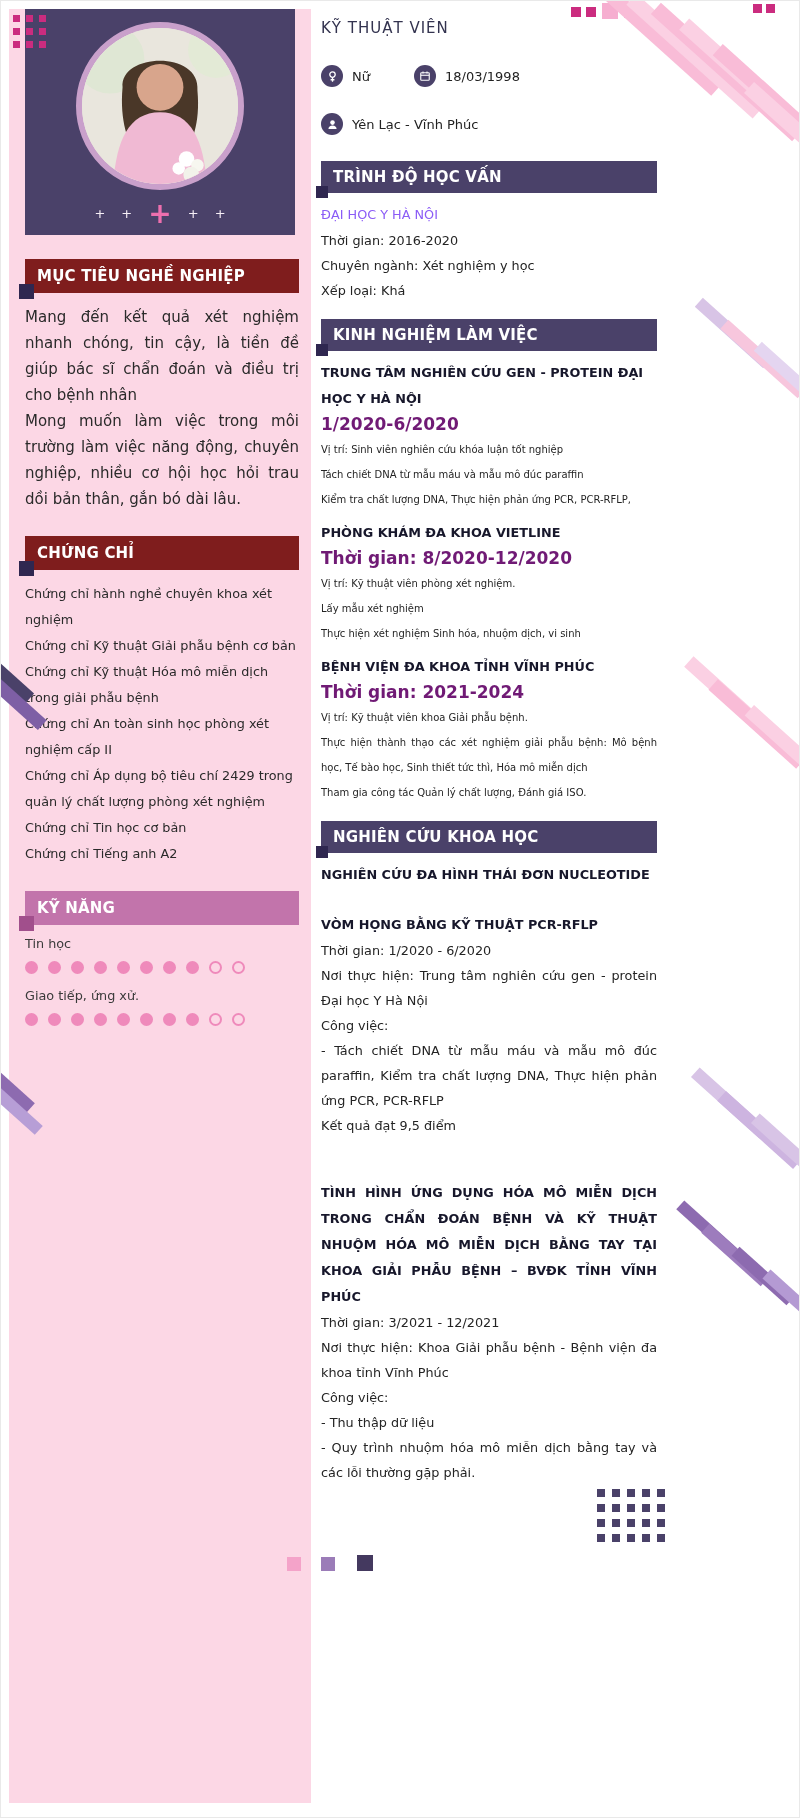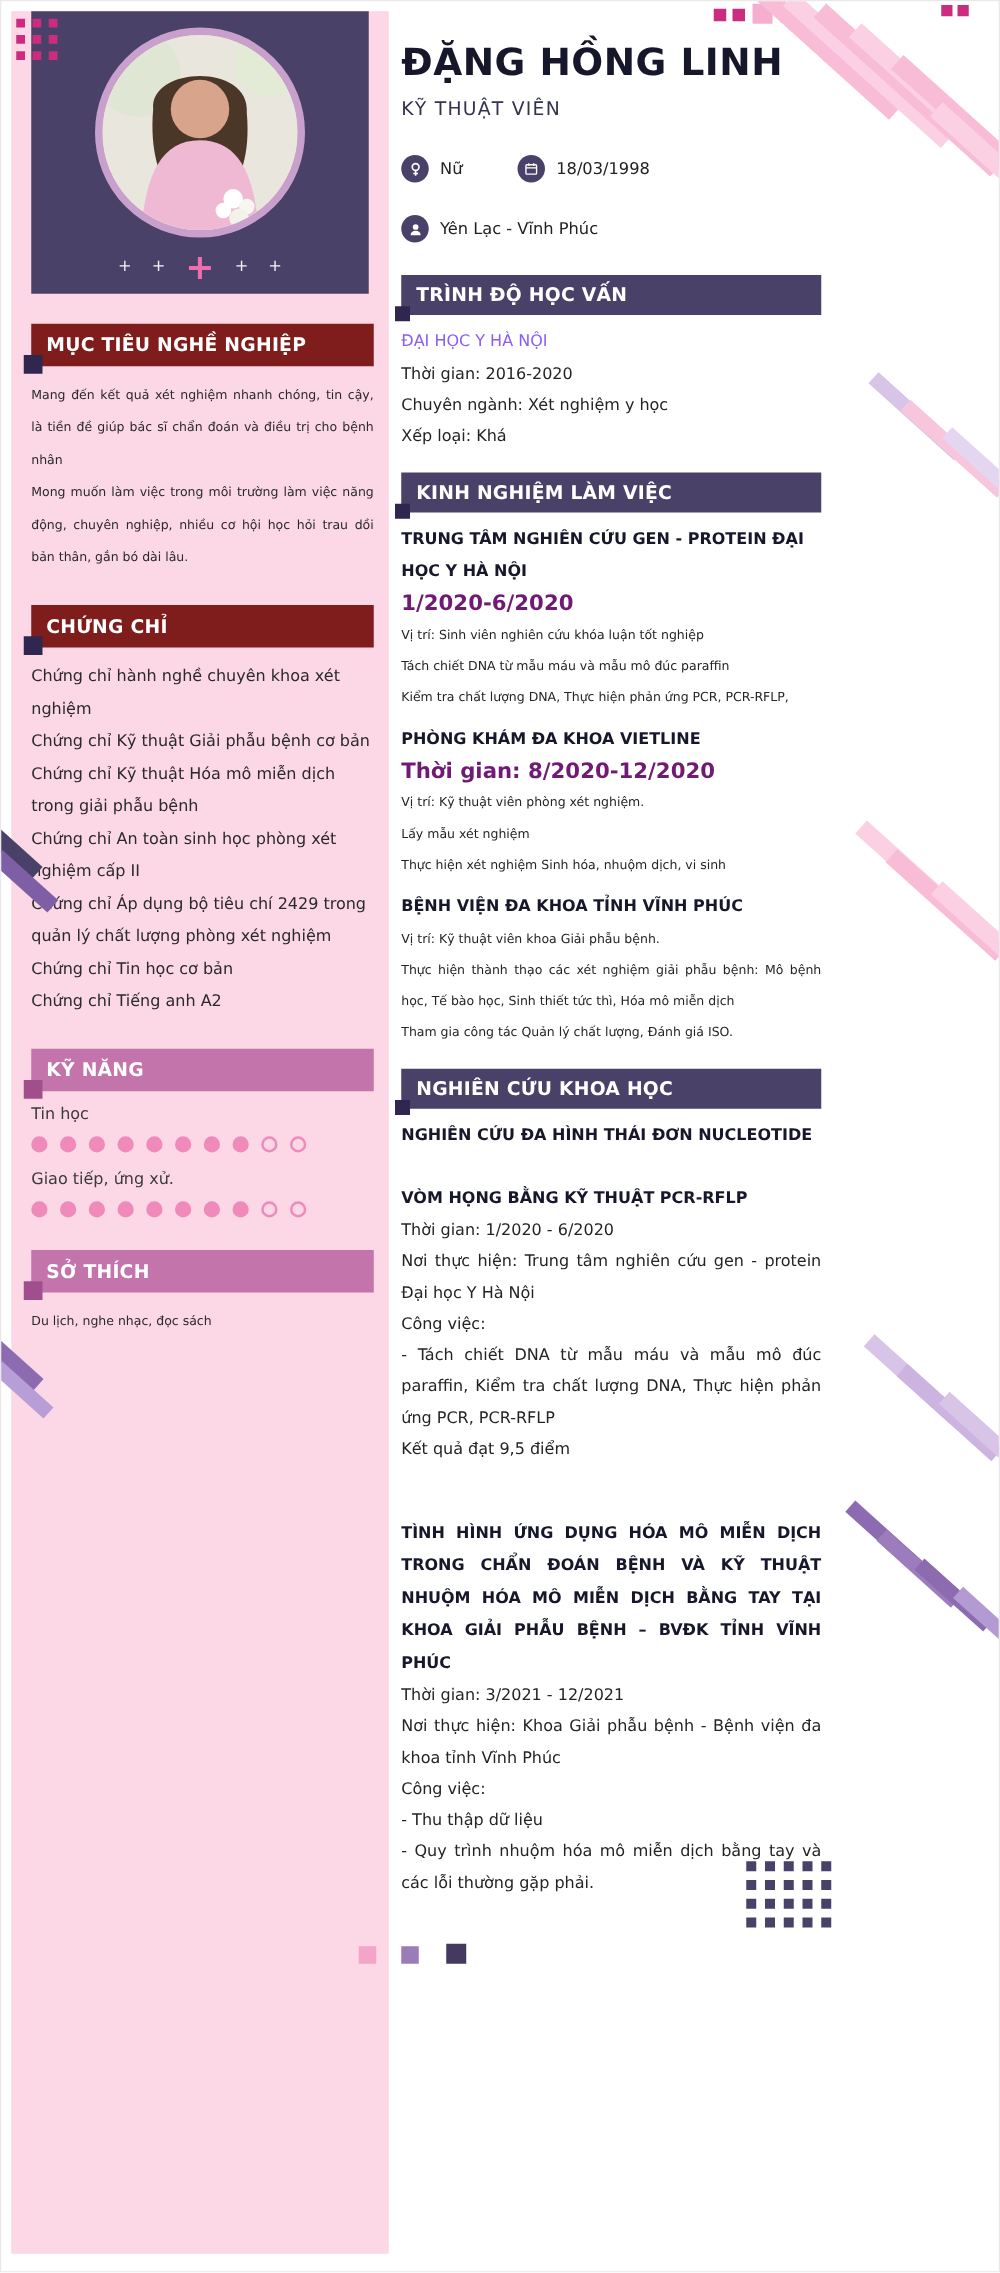--- a/index.html
+++ b/index.html
@@ -17,21 +17,21 @@
   .plus-row .p-small{font-size:13px;color:#f6eef6;margin:0 8px;vertical-align:middle}
   .plus-row .p-big{font-size:28px;font-weight:bold;color:#ee6fae;margin:0 8px;vertical-align:middle}
 
   .lsection{margin:0 12px 24px 16px}
   .lhead{position:relative;z-index:0;color:#fff;font-weight:bold;font-size:15px;padding:8px 12px;margin-bottom:11px;letter-spacing:.2px}
   .lhead.purple{background:#7f1d1d}
   .lhead.pink{background:#c274ab}
   .lhead::before{content:"";position:absolute;left:-6px;bottom:-6px;width:15px;height:15px;z-index:-1}
   .lhead.purple::before{background:#2f2750}
   .lhead.pink::before{background:#a14f8c}
-  .ltext{font-size:10px;line-height:26px;color:#2a2a2a}
+  .ltext{font-size:15px;line-height:26px;color:#2a2a2a}
   .just{text-align:justify}
   .cert-item{font-size:12.8px;line-height:26px;color:#2a2a2a}
   .skill-row{margin-bottom:12px}
   .skill-label{font-size:12.8px;color:#3a3a3a;margin:4px 0 10px}
   .skill-dots{line-height:14px}
   .skill-dots .dot{display:inline-block;width:13px;height:13px;border-radius:50%;border:2px solid #ef8abb;margin-right:10px}
   .skill-dots .dot.filled{background:#ef8abb}
 
   
   .main{position:absolute;left:320px;top:8px;width:336px;z-index:1}
@@ -124,32 +124,25 @@
             <div class="skill-label">Tin học</div>
             <div class="skill-dots"><span class="dot filled"></span><span class="dot filled"></span><span class="dot filled"></span><span class="dot filled"></span><span class="dot filled"></span><span class="dot filled"></span><span class="dot filled"></span><span class="dot filled"></span><span class="dot"></span><span class="dot"></span></div>
           </div>
           <div class="skill-row">
             <div class="skill-label">Giao tiếp, ứng xử.</div>
             <div class="skill-dots"><span class="dot filled"></span><span class="dot filled"></span><span class="dot filled"></span><span class="dot filled"></span><span class="dot filled"></span><span class="dot filled"></span><span class="dot filled"></span><span class="dot filled"></span><span class="dot"></span><span class="dot"></span></div>
           </div>
         </div>
     </section>
 
-    <section class="lsection">
-      <header class="lhead pink">
-        <span>SỞ THÍCH</span>
-      </header>
-      <p class="ltext">Du lịch, nghe nhạc, đọc sách</p>
-    </section>
 
   </aside>
 
   <main class="main">
 
-    <h1 class="name">ĐẶNG HỒNG LINH</h1>
     <div class="jobtitle">KỸ THUẬT VIÊN</div>
 
     <div class="info">
       <div class="info-row">
         <span class="info-item">
           <span class="info-icon">
             <svg width="13" height="13" viewBox="0 0 24 24">
                 <circle cx="12" cy="8.5" r="5" fill="none" stroke="#fff" stroke-width="2.4"></circle>
                 <path d="M12 13.5v8M8.5 18h7" stroke="#fff" stroke-width="2.4"></path>
               </svg>
@@ -204,20 +197,21 @@
           </div>
           <div class="job">
             <div class="job-company">PHÒNG KHÁM ĐA KHOA VIETLINE</div>
             <div class="job-period">Thời gian: 8/2020-12/2020</div>
             <div class="job-line">Vị trí: Kỹ thuật viên phòng xét nghiệm.</div>
             <div class="job-line">Lấy mẫu xét nghiệm</div>
             <div class="job-line">Thực hiện xét nghiệm Sinh hóa, nhuộm dịch, vi sinh</div>
           </div>
           <div class="job">
             <div class="job-company">BỆNH VIỆN ĐA KHOA TỈNH VĨNH PHÚC</div>
+            <div class="job-period">Thời gian: 2021-2024</div>
             <div class="job-line">Vị trí: Kỹ thuật viên khoa Giải phẫu bệnh.</div>
             <div class="job-line">Thực hiện thành thạo các xét nghiệm giải phẫu bệnh: Mô bệnh học, Tế bào học, Sinh thiết tức thì, Hóa mô miễn dịch</div>
             <div class="job-line">Tham gia công tác Quản lý chất lượng, Đánh giá ISO.</div>
           </div>
         </div>
     </section>
 
     <section class="rsection">
       <header class="rhead">
         <span>NGHIÊN CỨU KHOA HỌC</span>

